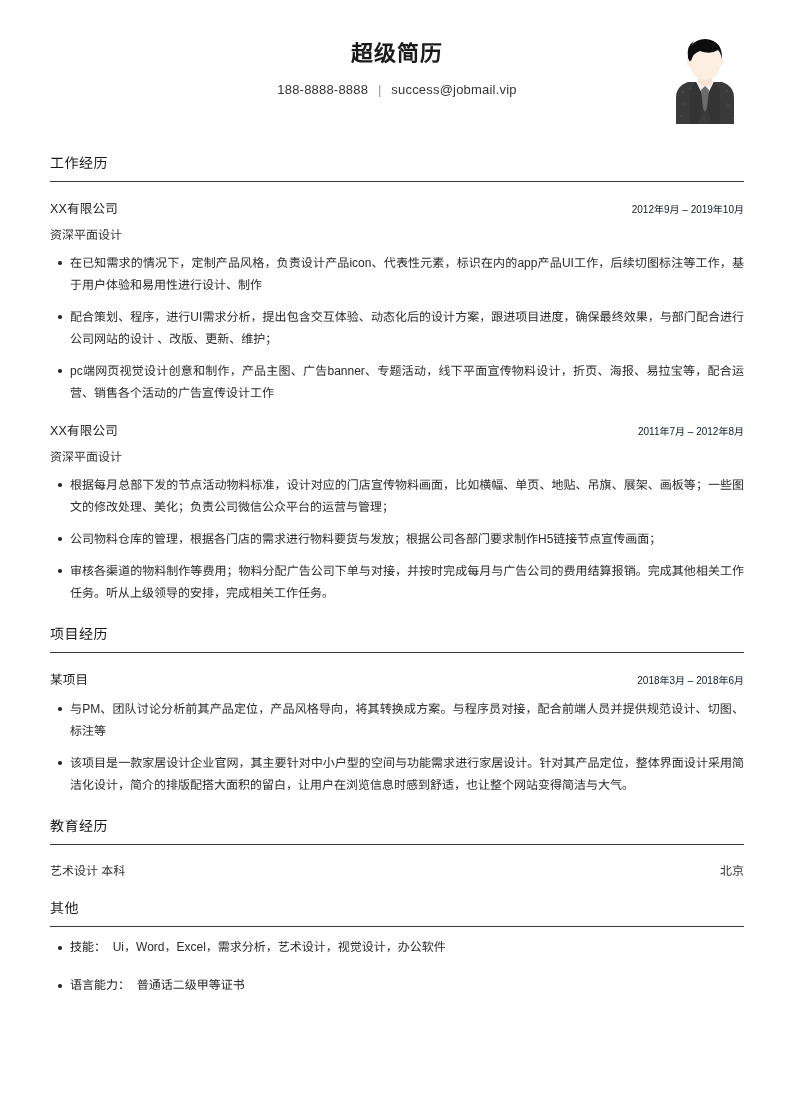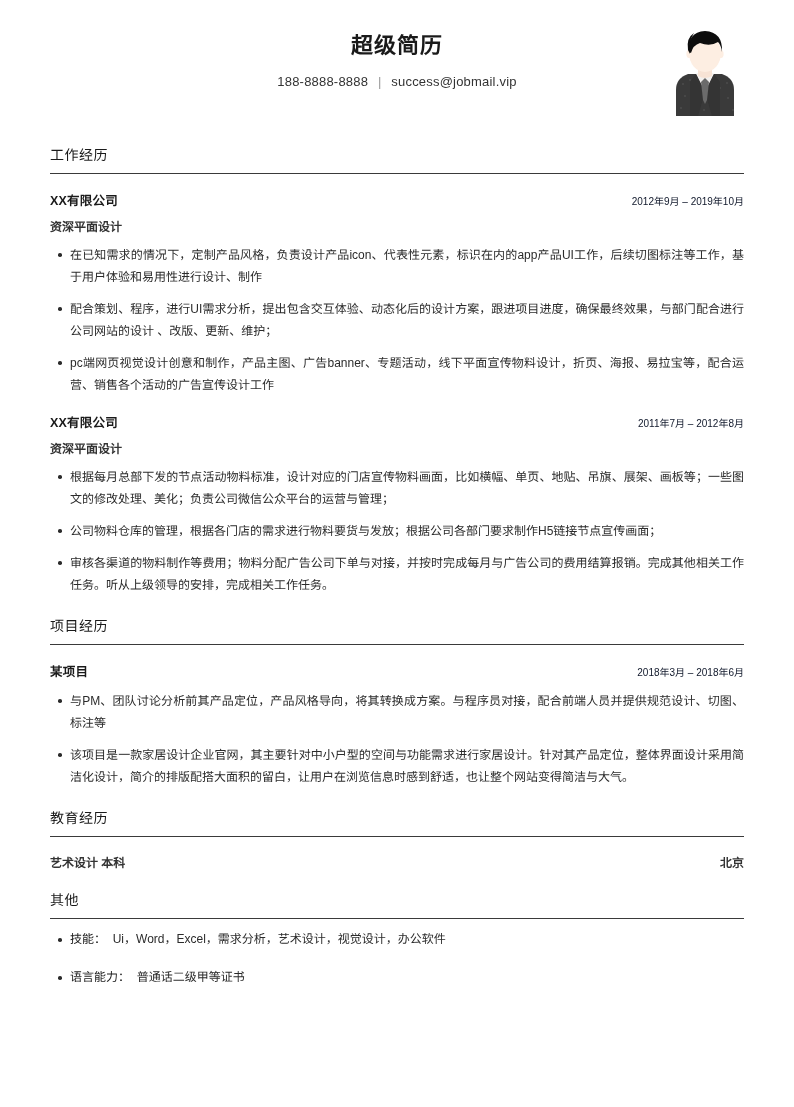--- a/index.html
+++ b/index.html
@@ -13,21 +13,21 @@
     font-family: "Liberation Sans", "DejaVu Sans", sans-serif;
     color: #222222;
     -webkit-font-smoothing: antialiased;
     position: relative;
     overflow: hidden;
   }
   .page {
     width: 794px;
     height: 1107px;
     box-sizing: border-box;
-    padding: 0 50px;
+    padding: 8px 50px;
     position: relative;
   }
 
   
   .header {
     position: relative;
     height: 125px;
     padding-top: 30px;
     box-sizing: border-box;
   }
@@ -88,35 +88,34 @@
   .entry {
     margin-top: 16px;
   }
   .entry-row {
     display: flex;
     justify-content: space-between;
     align-items: baseline;
   }
   .entry-title {
     font-size: 12.5px;
-    font-weight: bold;
+    font-weight: normal;
     color: #1a1a1a;
     letter-spacing: 0.2px;
   }
   .entry-date {
     font-size: 10px;
     color: #0f172a;
     white-space: nowrap;
   }
   .entry-sub-row {
     display: flex;
     justify-content: space-between;
     align-items: flex-end;
     margin-top: 8px;
-    font-weight: bold;
   }
   .entry-sub {
     font-size: 12px;
     color: #333333;
   }
   .entry-loc {
     font-size: 12px;
     color: #333333;
   }
 

